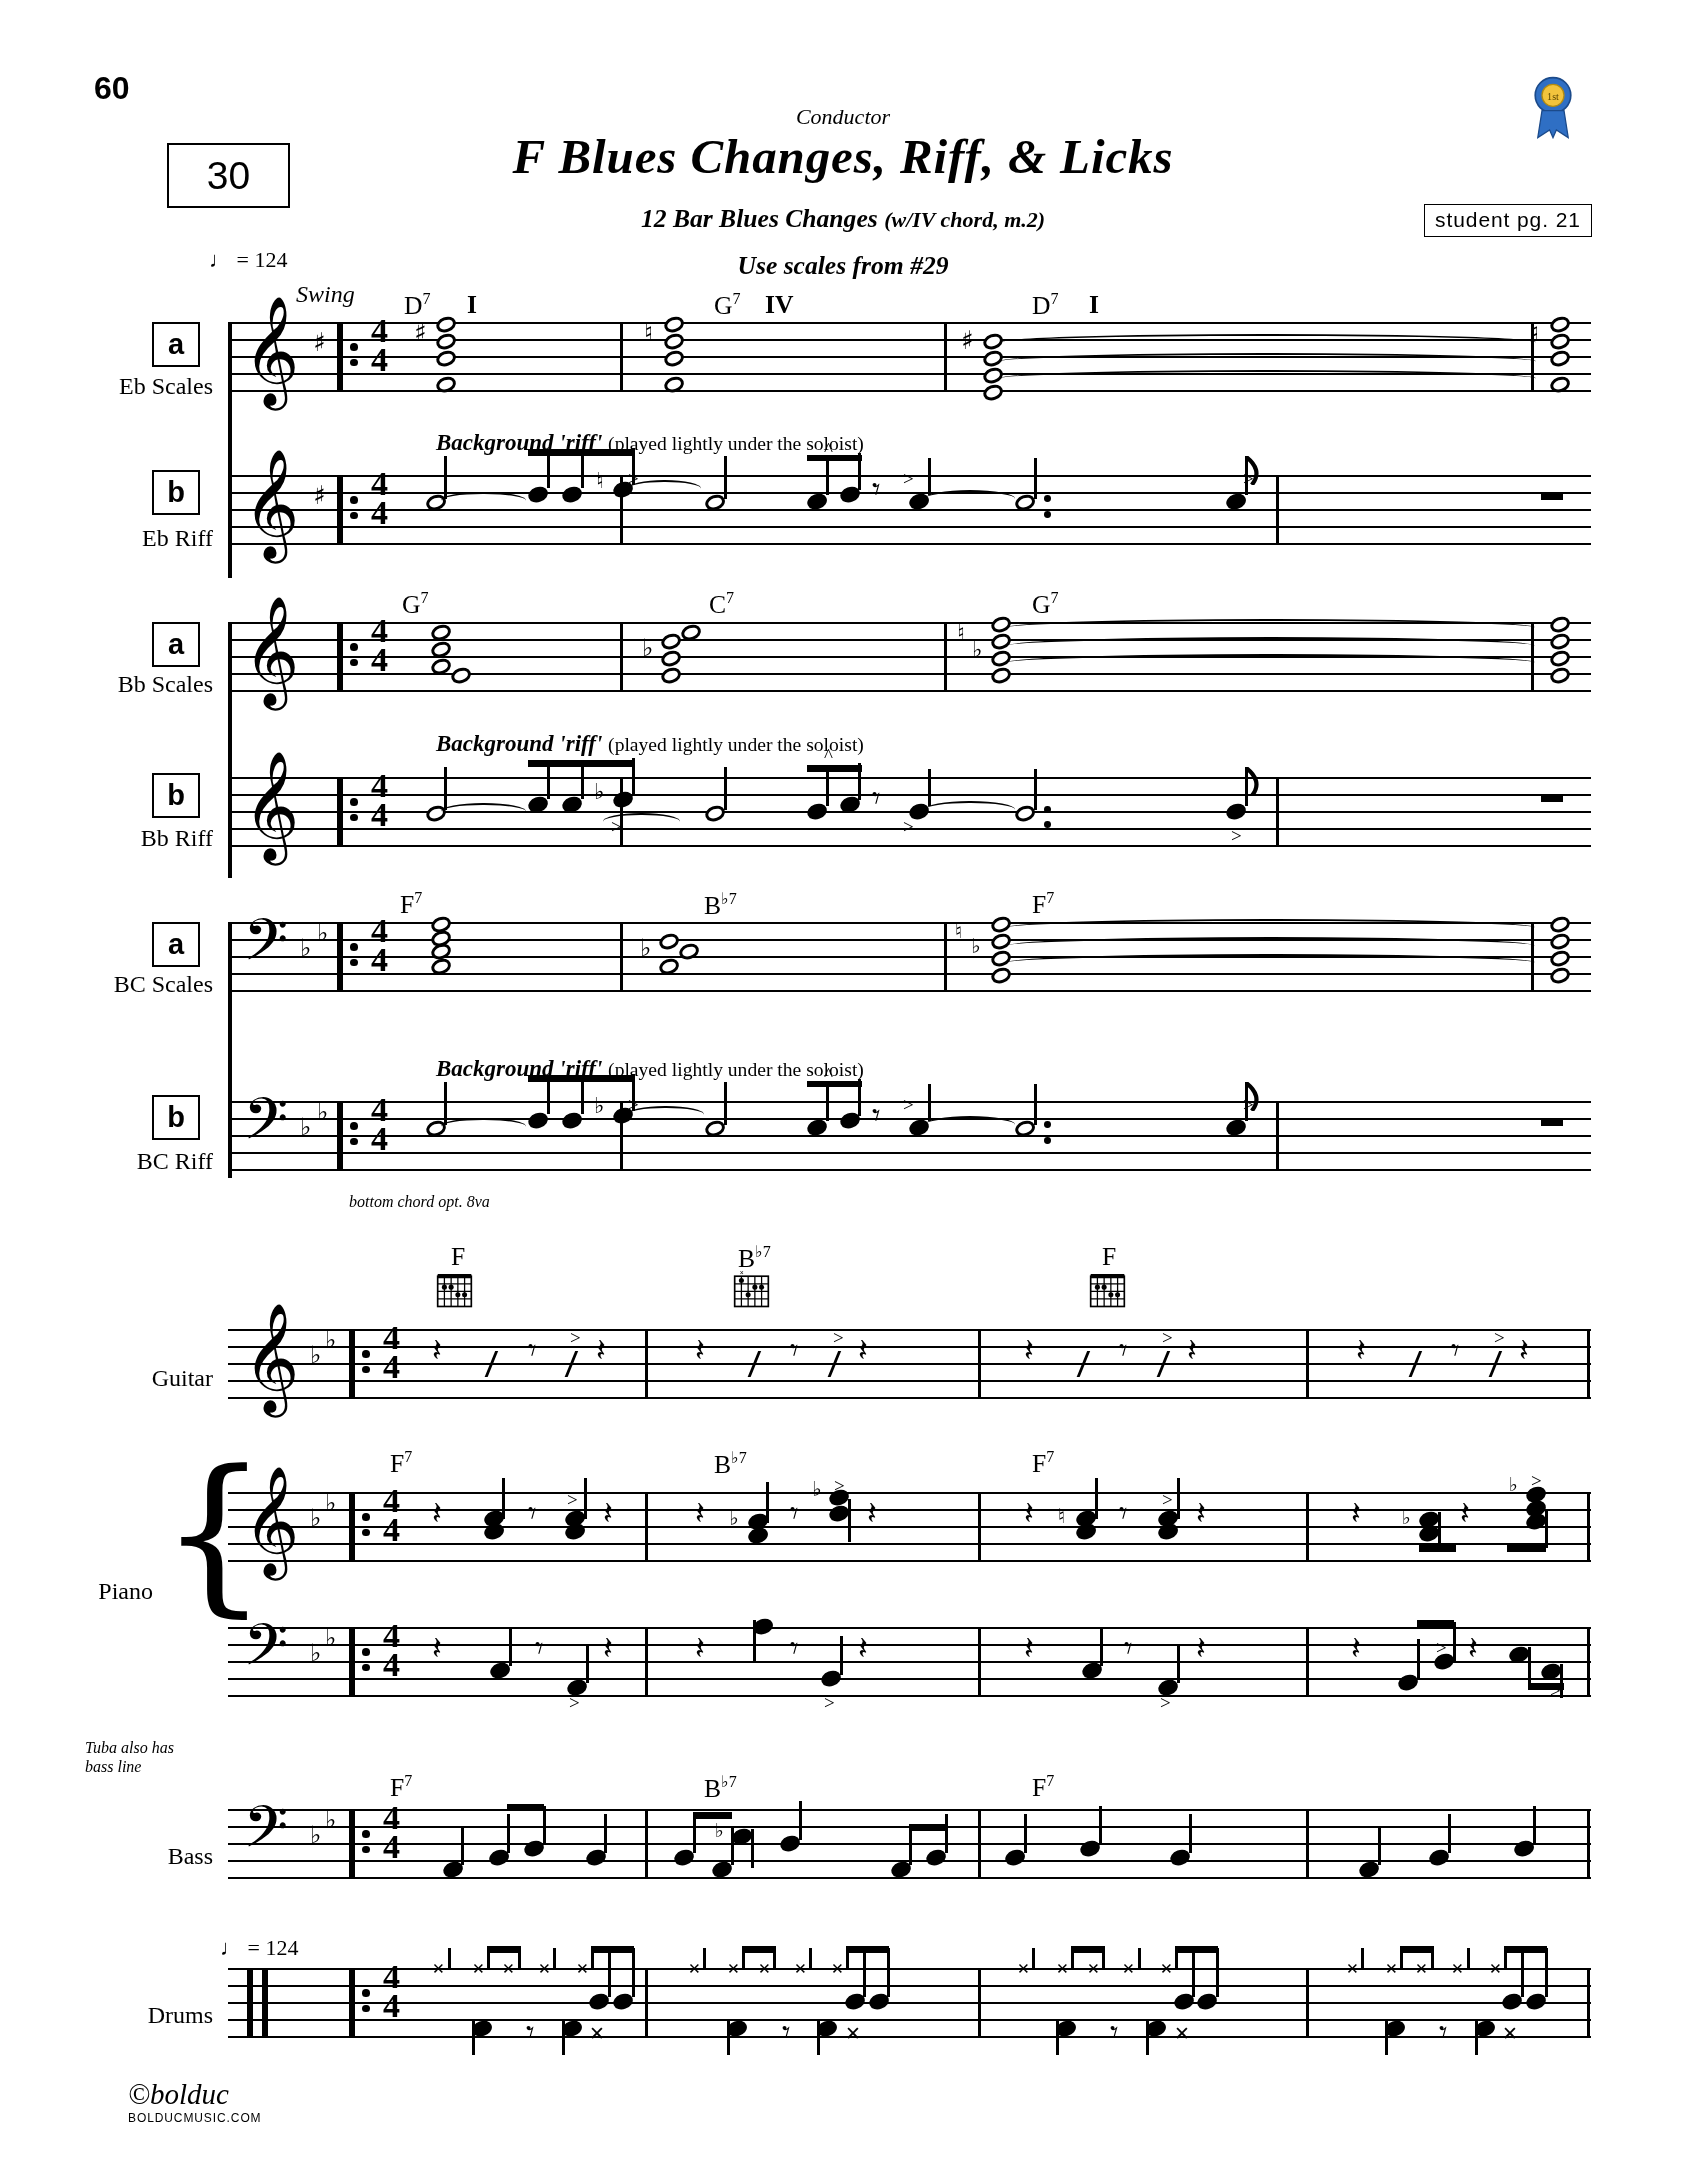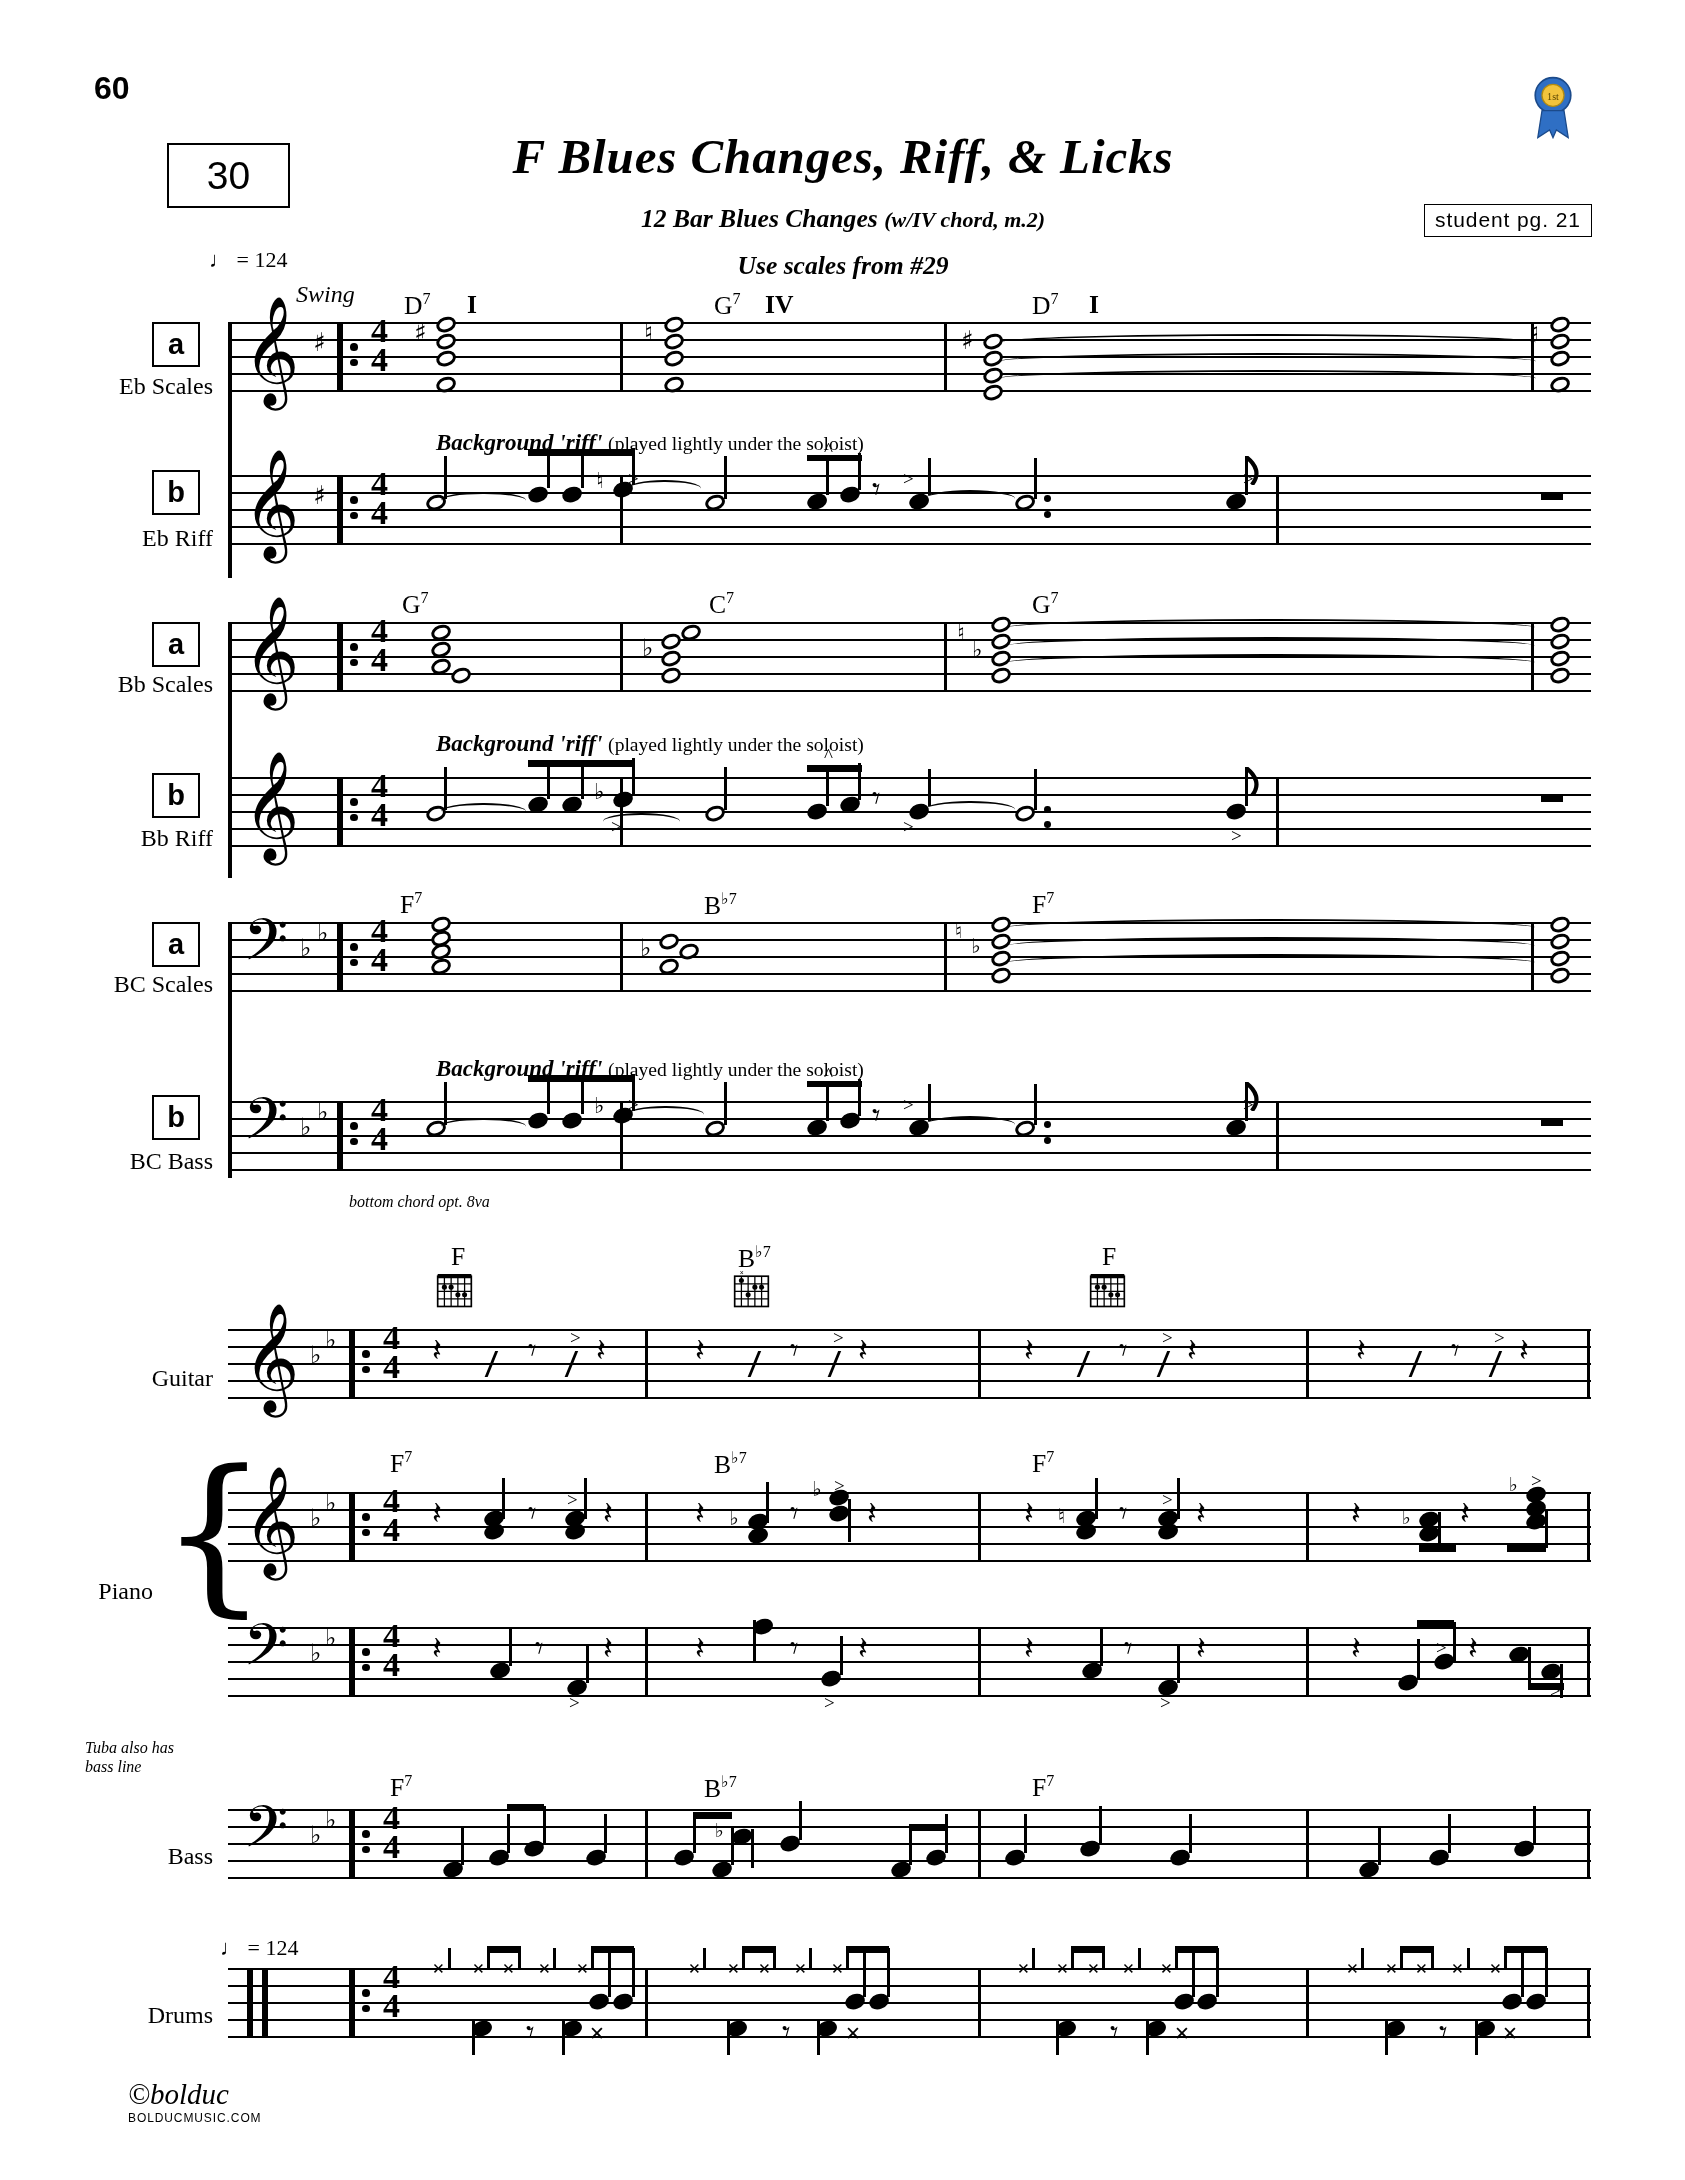--- a/index.html
+++ b/index.html
@@ -131,20 +131,21 @@
 <body>
 
 <div class="page">
 
   <div class="page-number">60</div>
 
   <div class="exercise-box">
     <span>30</span>
   </div>
 
+  <div class="conductor-label">Conductor</div>
   <div class="main-title">F Blues Changes, Riff, &amp; Licks</div>
   <div class="subtitle">
     <span>12 Bar Blues Changes</span>
     <span class="paren">(w/IV chord, m.2)</span>
   </div>
   <div class="use-scales">Use scales from #29</div>
 
   <div class="student-pg">student pg. 21</div>
 
   <svg class="ribbon" viewBox="0 0 56 78">
@@ -547,21 +548,21 @@
           <path d="M0,0 C14,10 18,22 8,34" stroke="#000" stroke-width="5" fill="none"></path>
         </svg>
     </div>
 
     <div class="barline" style="left:1048px;top:0;height:68px;"></div>
     <div class="rest-w" style="left:1313px;top:17px;"></div>
   </div>
   <div class="part-box" style="left:152px;top:1095px;">
     <span>b</span>
   </div>
-  <div class="instr-label" style="left:17px;top:1148px;width:196px;">BC Bass</div>
+  <div class="instr-label" style="left:17px;top:1148px;width:196px;">BC Riff</div>
   <div class="small-note" style="left:349px;top:1193px;">bottom chord opt. 8va</div>
 
   <div class="chord" style="left:451px;top:1242px;">F</div>
   <div class="chordbox" style="left:436px;top:1271px;">
     <svg width="37" height="39" viewBox="0 0 44 46">
       <rect x="2" y="6" width="40" height="36" fill="none" stroke="#000" stroke-width="2"></rect>
       <line x1="2" y1="6" x2="42" y2="6" stroke="#000" stroke-width="5"></line>
       <line x1="10" y1="6" x2="10" y2="42" stroke="#000" stroke-width="1.5"></line>
       <line x1="18" y1="6" x2="18" y2="42" stroke="#000" stroke-width="1.5"></line>
       <line x1="26" y1="6" x2="26" y2="42" stroke="#000" stroke-width="1.5"></line>

